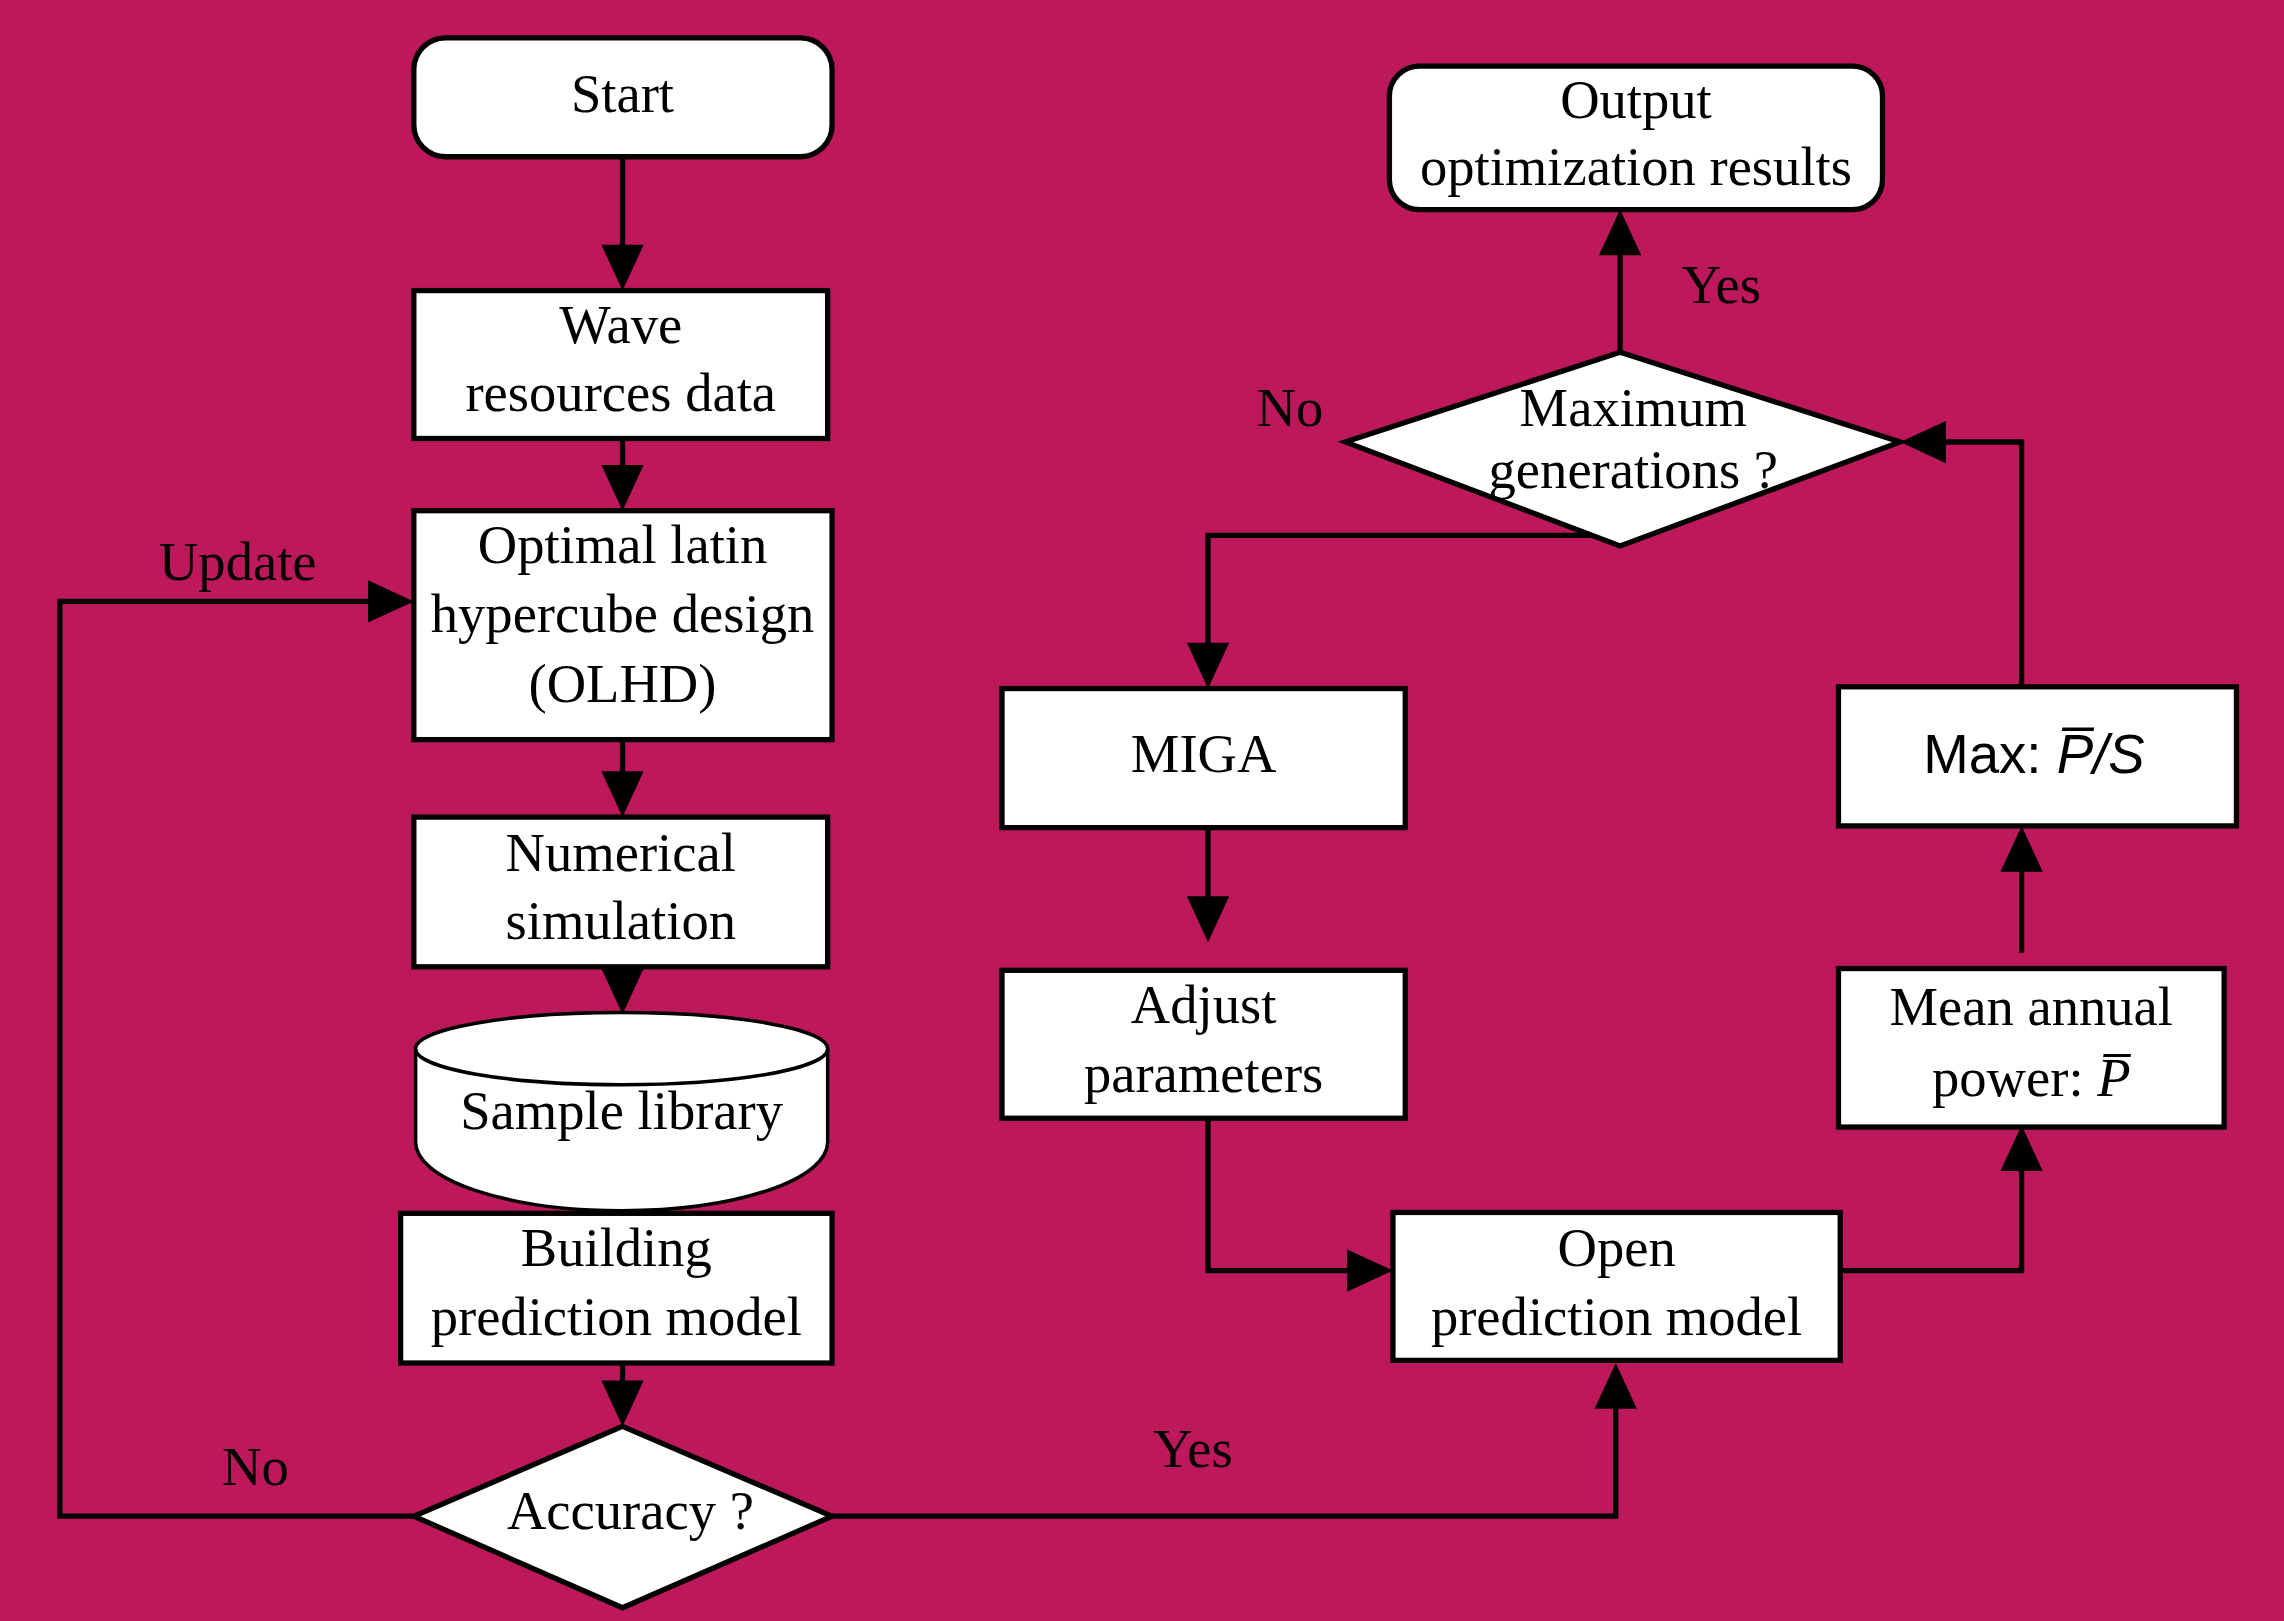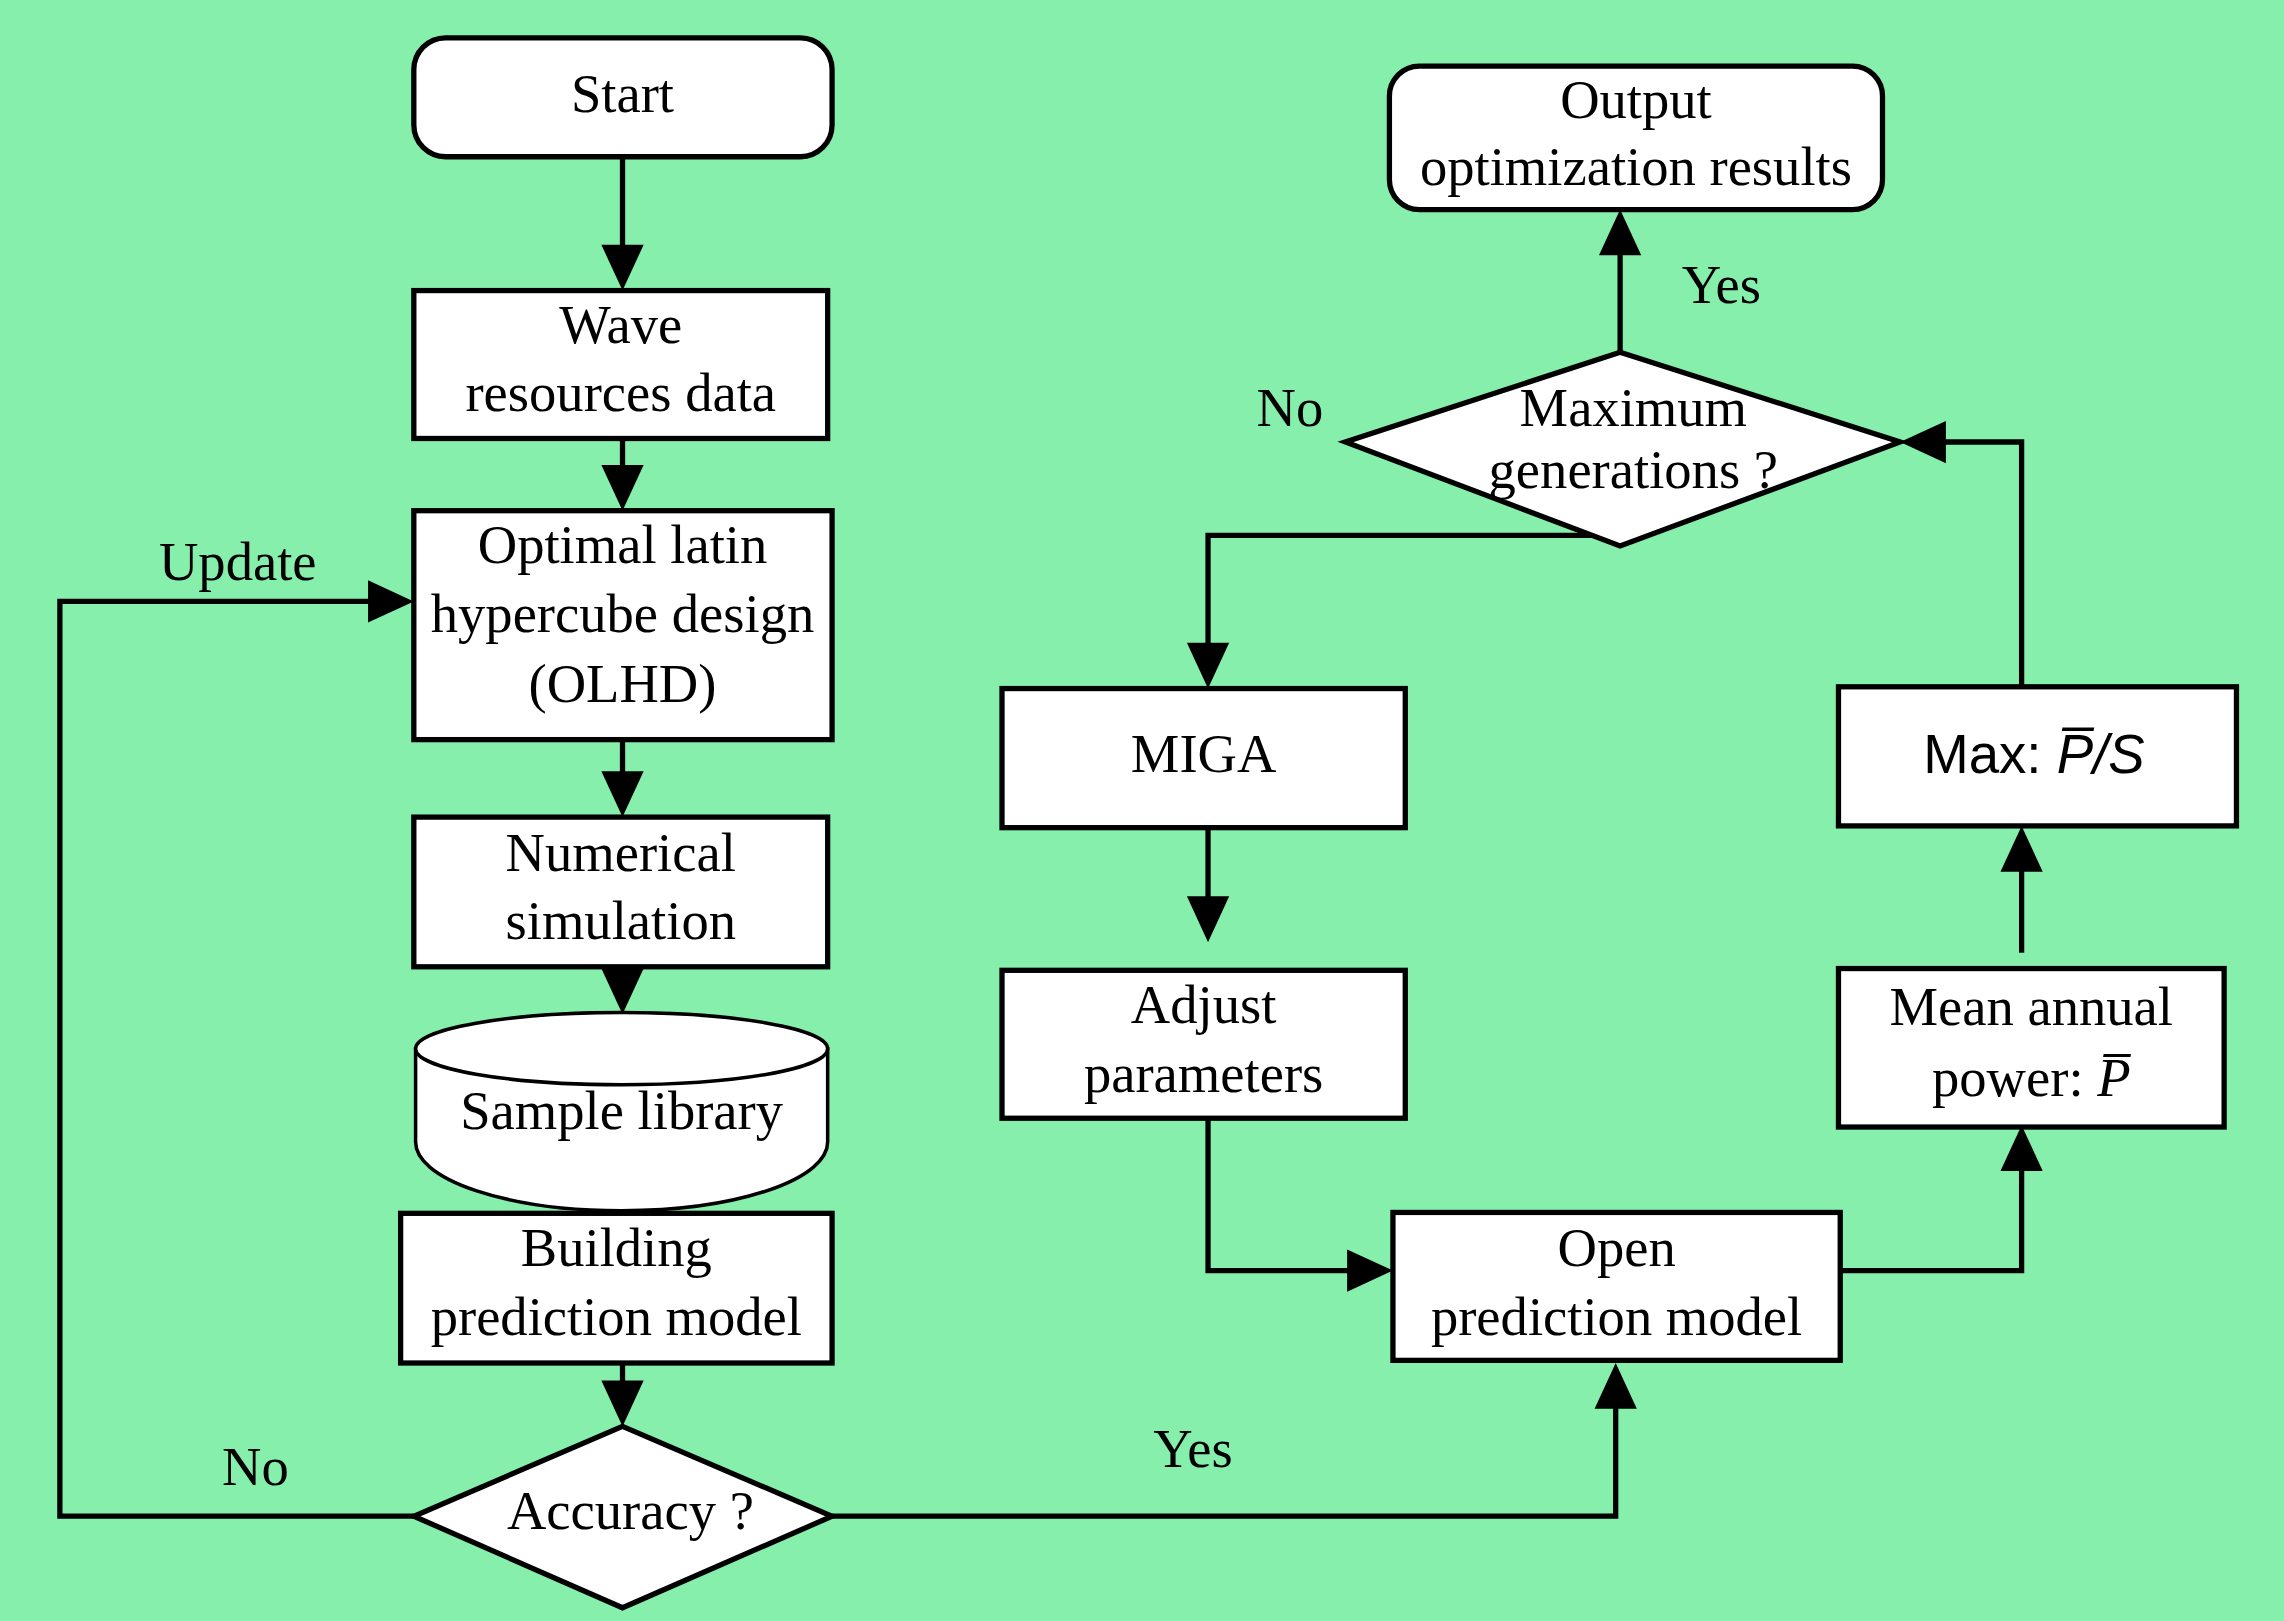--- a/index.html
+++ b/index.html
@@ -7,21 +7,21 @@
     padding: 0;
     background: #ffffff;
   }
   body {
     font-family: "Liberation Serif", "DejaVu Serif", serif;
   }
   #canvas {
     position: relative;
     width: 2284px;
     height: 1621px;
-    background: #86efac;
+    background: #be185d;
     overflow: hidden;
   }
   svg#flow {
     position: absolute;
     top: 0;
     left: 0;
     width: 2284px;
     height: 1621px;
   }
   .shape {

